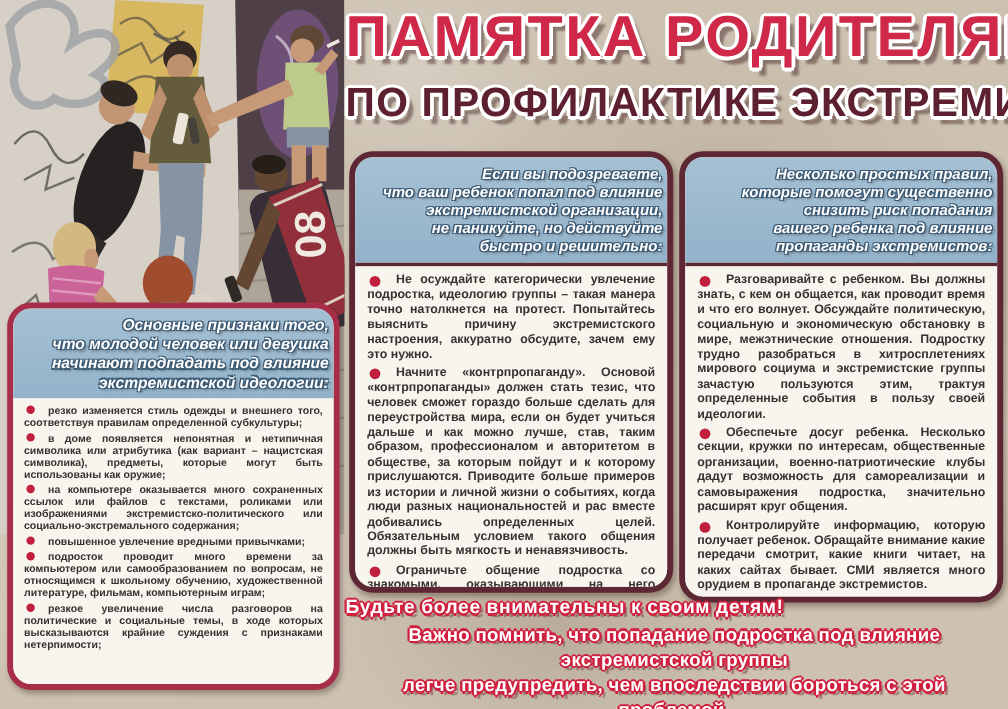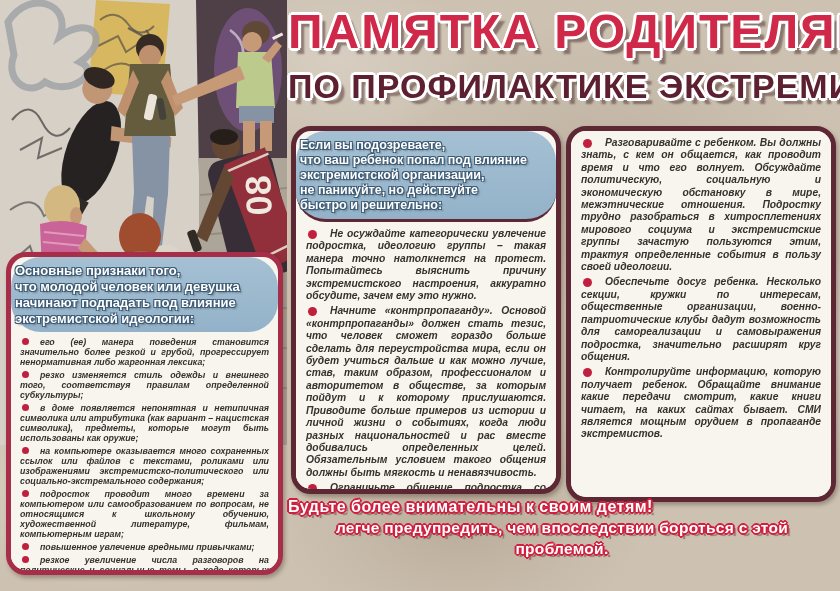--- a/index.html
+++ b/index.html
@@ -30,28 +30,27 @@
     color:#5c2030;
     text-shadow:-3px 0 0 #fff,3px 0 0 #fff,0 -3px 0 #fff,0 3px 0 #fff,
       -2px -2px 0 #fff,2px -2px 0 #fff,-2px 2px 0 #fff,2px 2px 0 #fff,
       6px 6px 2px rgba(55,25,25,.45);
   }
 
   .panel{ position:absolute; border-radius:20px; overflow:hidden; background:#f8f5ee;
           box-shadow:2px 3px 4px rgba(60,40,30,.35); }
   .panel-header{
     background:linear-gradient(#a5c0d3, #93b2c9);
-    color:#fff; font-weight:bold; text-align:left;
+    color:#fff; font-weight:bold; font-style:italic; text-align:right;
     white-space:pre-line;
     text-shadow:-1px -1px 0 #3c5a74,1px -1px 0 #3c5a74,-1px 1px 0 #3c5a74,1px 1px 0 #3c5a74,2px 2px 2px rgba(0,0,0,.35);
-    border-radius:30px;
   }
   .panel-body{ background:#f8f5ee; overflow:hidden; }
   ul.blist{ list-style:none; }
-  ul.blist li{ position:relative; text-indent:24px; text-align:justify; color:#35322f; font-weight:bold;font-style:italic; }
+  ul.blist li{ position:relative; text-indent:24px; text-align:justify; color:#35322f; font-weight:bold; }
   .dot{ position:absolute; left:2px; top:2px; width:9px; height:9px; border-radius:50%; background:#c01f3e; }
 
   .panel-left{ left:6px; top:252px; width:277px; height:323px; border:5px solid #a72e48; }
   .panel-left .panel-header{ font-size:13px; line-height:16px; padding:6px 4px 5px; }
   .panel-left .panel-body{ padding:5px 9px 4px 9px; height:100%; }
   .panel-left ul.blist li{ font-size:8.8px; line-height:10px; margin-bottom:3px; text-indent:20px; }
   .panel-left .dot{ width:7px; height:7px; top:1px; }
 
   .panel-mid{ left:291px; top:126px; width:270px; height:368px; border:5px solid #5e2734; }
   .panel-right{ left:566px; top:126px; width:270px; height:376px; border:5px solid #5e2734; }
@@ -188,31 +187,30 @@
   </div>
 
   <section class="panel panel-left">
     <header class="panel-header">Основные признаки того,
 что молодой человек или девушка
 начинают подпадать под влияние
 экстремистской идеологии:</header>
     <div class="panel-body">
       <ul class="blist">
 
-          <li class="item"><span class="dot"></span><span class="txt">его (ее) манера поведения становится значительно более резкой и грубой, прогрессирует ненормативная либо жаргонная лексика;</span></li>
 
           <li class="item"><span class="dot"></span><span class="txt">резко изменяется стиль одежды и внешнего того, соответствуя правилам определенной субкультуры;</span></li>
 
           <li class="item"><span class="dot"></span><span class="txt">в доме появляется непонятная и нетипичная символика или атрибутика (как вариант – нацистская символика), предметы, которые могут быть использованы как оружие;</span></li>
 
           <li class="item"><span class="dot"></span><span class="txt">на компьютере оказывается много сохраненных ссылок или файлов с текстами, роликами или изображениями экстремистско-политического или социально-экстремального содержания;</span></li>
 
+          <li class="item"><span class="dot"></span><span class="txt">повышенное увлечение вредными привычками;</span></li>
+
           <li class="item"><span class="dot"></span><span class="txt">подросток проводит много времени за компьютером или самообразованием по вопросам, не относящимся к школьному обучению, художественной литературе, фильмам, компьютерным играм;</span></li>
-
-          <li class="item"><span class="dot"></span><span class="txt">повышенное увлечение вредными привычками;</span></li>
 
           <li class="item"><span class="dot"></span><span class="txt">резкое увеличение числа разговоров на политические и социальные темы, в ходе которых высказываются крайние суждения с признаками нетерпимости;</span></li>
 
         </ul>
     </div>
   </section>
 
   <section class="panel panel-mid">
     <header class="panel-header">Если вы подозреваете,
 что ваш ребенок попал под влияние
@@ -226,30 +224,36 @@
 
           <li class="item"><span class="dot"></span><span class="txt">Начните «контрпропаганду». Основой «контрпропаганды» должен стать тезис, что человек сможет гораздо больше сделать для переустройства мира, если он будет учиться дальше и как можно лучше, став, таким образом, профессионалом и авторитетом в обществе, за которым пойдут и к которому прислушаются. Приводите больше примеров из истории и личной жизни о событиях, когда люди разных национальностей и рас вместе добивались определенных целей. Обязательным условием такого общения должны быть мягкость и ненавязчивость.</span></li>
 
           <li class="item"><span class="dot"></span><span class="txt">Ограничьте общение подростка со знакомыми, оказывающими на него негативное влияние, попытайтесь изолировать от лидера группы.</span></li>
 
         </ul>
     </div>
   </section>
 
   <section class="panel panel-right">
+    <header class="panel-header">Несколько простых правил,
+которые помогут существенно
+снизить риск попадания
+вашего ребенка под влияние
+пропаганды экстремистов:</header>
     <div class="panel-body">
       <ul class="blist">
 
           <li class="item"><span class="dot"></span><span class="txt">Разговаривайте с ребенком. Вы должны знать, с кем он общается, как проводит время и что его волнует. Обсуждайте политическую, социальную и экономическую обстановку в мире, межэтнические отношения. Подростку трудно разобраться в хитросплетениях мирового социума и экстремистские группы зачастую пользуются этим, трактуя определенные события в пользу своей идеологии.</span></li>
 
           <li class="item"><span class="dot"></span><span class="txt">Обеспечьте досуг ребенка. Несколько секции, кружки по интересам, общественные организации, военно-патриотические клубы дадут возможность для самореализации и самовыражения подростка, значительно расширят круг общения.</span></li>
 
-          <li class="item"><span class="dot"></span><span class="txt">Контролируйте информацию, которую получает ребенок. Обращайте внимание какие передачи смотрит, какие книги читает, на каких сайтах бывает. СМИ является мощным орудием в пропаганде экстремистов.</span></li>
+          <li class="item"><span class="dot"></span><span class="txt">Контролируйте информацию, которую получает ребенок. Обращайте внимание какие передачи смотрит, какие книги читает, на каких сайтах бывает. СМИ является много орудием в пропаганде экстремистов.</span></li>
         </ul>
     </div>
   </section>
 
   <div class="footer-block">
     <div class="f1">Будьте более внимательны к своим детям!</div>
+    <div class="f2">Важно помнить, что попадание подростка под влияние экстремистской группы</div>
     <div class="f3">легче предупредить, чем впоследствии бороться с этой проблемой.</div>
   </div>
 
 </div>
 
 </body></html>

